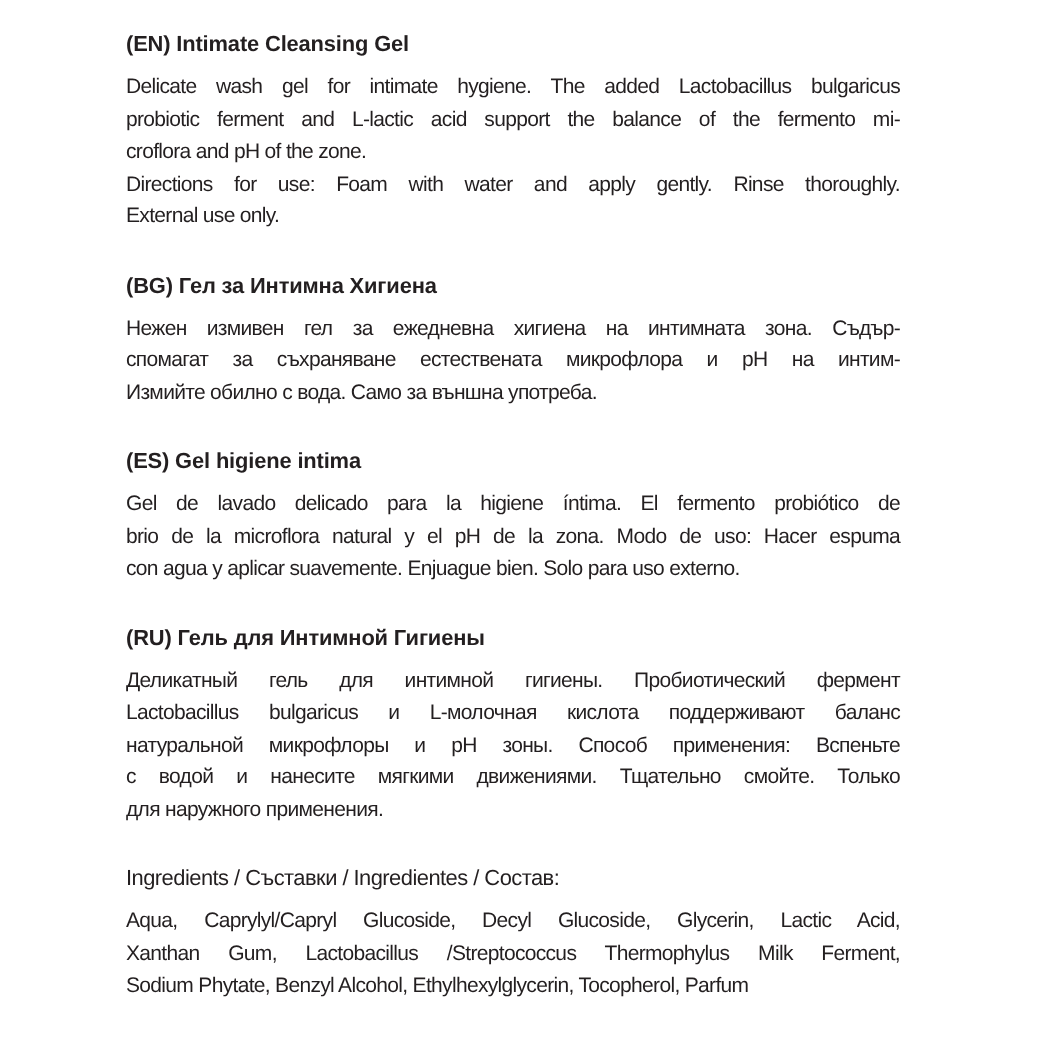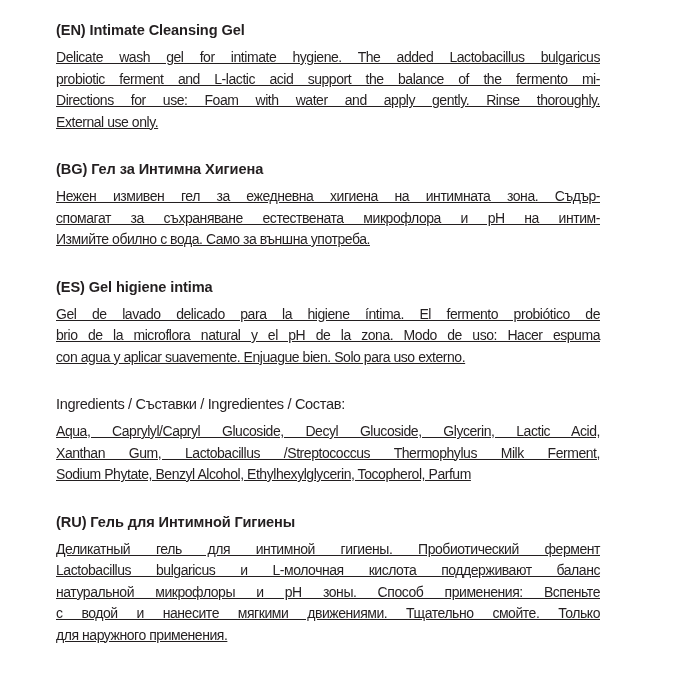--- a/index.html
+++ b/index.html
@@ -7,37 +7,37 @@
     width: 700px;
     height: 700px;
     background: #ffffff;
     overflow: hidden;
     font-family: "Liberation Sans", sans-serif;
     -webkit-font-smoothing: antialiased;
   }
   .label {
     box-sizing: border-box;
     width: 700px;
-    padding: 20px 100px 0 56px;
+    padding: 20px 100px 0 84px;
     color: #231f20;
   }
   .sec { margin-top: 26px; }
   .sec:first-child { margin-top: 0; }
   .heading {
     font-size: 14.6px;
     font-weight: 700;
     line-height: 21.5px;
     letter-spacing: -0.1px;
     margin-bottom: 5.5px;
   }
   .sec-ingredients .heading {
     font-weight: 400;
     letter-spacing: -0.35px;
   }
-  .para { margin: 0; text-decoration: underline; }
+  .para { margin: 0; }
   .ln {
     font-size: 14px;
     line-height: 21.5px;
     letter-spacing: -0.45px;
   }
   
   .ln.j {
     text-align: justify;
     text-align-last: justify;
   }
@@ -45,20 +45,21 @@
 </head>
 <body>
 
 <div class="label">
 
   <section class="sec sec-en">
     <div class="heading">(EN) Intimate Cleansing Gel</div>
     <div class="para">
         <div class="ln j">Delicate wash gel for intimate hygiene. The added Lactobacillus bulgaricus</div>
         <div class="ln j">probiotic ferment and L-lactic acid support the balance of the fermento mi-</div>
+        <div class="ln">croflora and pH of the zone.</div>
       </div>
     <div class="para">
         <div class="ln j">Directions for use: Foam with water and apply gently. Rinse thoroughly.</div>
         <div class="ln">External use only.</div>
       </div>
   </section>
 
   <section class="sec sec-bg">
     <div class="heading">(BG) Гел за Интимна Хигиена</div>
     <div class="para">
@@ -70,33 +71,33 @@
 
   <section class="sec sec-es">
     <div class="heading">(ES) Gel higiene intima</div>
     <div class="para">
         <div class="ln j">Gel de lavado delicado para la higiene íntima. El fermento probiótico de</div>
         <div class="ln j">brio de la microflora natural y el pH de la zona. Modo de uso: Hacer espuma</div>
         <div class="ln">con agua y aplicar suavemente. Enjuague bien. Solo para uso externo.</div>
       </div>
   </section>
 
-  <section class="sec sec-ingredients">
-    <div class="heading">Ingredients / Съставки / Ingredientes / Состав:</div>
-    <div class="para">
-        <div class="ln j">Aqua, Caprylyl/Capryl Glucoside, Decyl Glucoside, Glycerin, Lactic Acid,</div>
-        <div class="ln j">Xanthan Gum, Lactobacillus /Streptococcus Thermophylus Milk Ferment,</div>
-        <div class="ln">Sodium Phytate, Benzyl Alcohol, Ethylhexylglycerin, Tocopherol, Parfum</div>
-      </div>
-  </section>
-
   <section class="sec sec-ru">
     <div class="heading">(RU) Гель для Интимной Гигиены</div>
     <div class="para">
         <div class="ln j">Деликатный гель для интимной гигиены. Пробиотический фермент</div>
         <div class="ln j">Lactobacillus bulgaricus и L-молочная кислота поддерживают баланс</div>
         <div class="ln j">натуральной микрофлоры и pH зоны. Способ применения: Вспеньте</div>
         <div class="ln j">с водой и нанесите мягкими движениями. Тщательно смойте. Только</div>
         <div class="ln">для наружного применения.</div>
       </div>
   </section>
 
+  <section class="sec sec-ingredients">
+    <div class="heading">Ingredients / Съставки / Ingredientes / Состав:</div>
+    <div class="para">
+        <div class="ln j">Aqua, Caprylyl/Capryl Glucoside, Decyl Glucoside, Glycerin, Lactic Acid,</div>
+        <div class="ln j">Xanthan Gum, Lactobacillus /Streptococcus Thermophylus Milk Ferment,</div>
+        <div class="ln">Sodium Phytate, Benzyl Alcohol, Ethylhexylglycerin, Tocopherol, Parfum</div>
+      </div>
+  </section>
+
 </div>
 
 </body></html>

